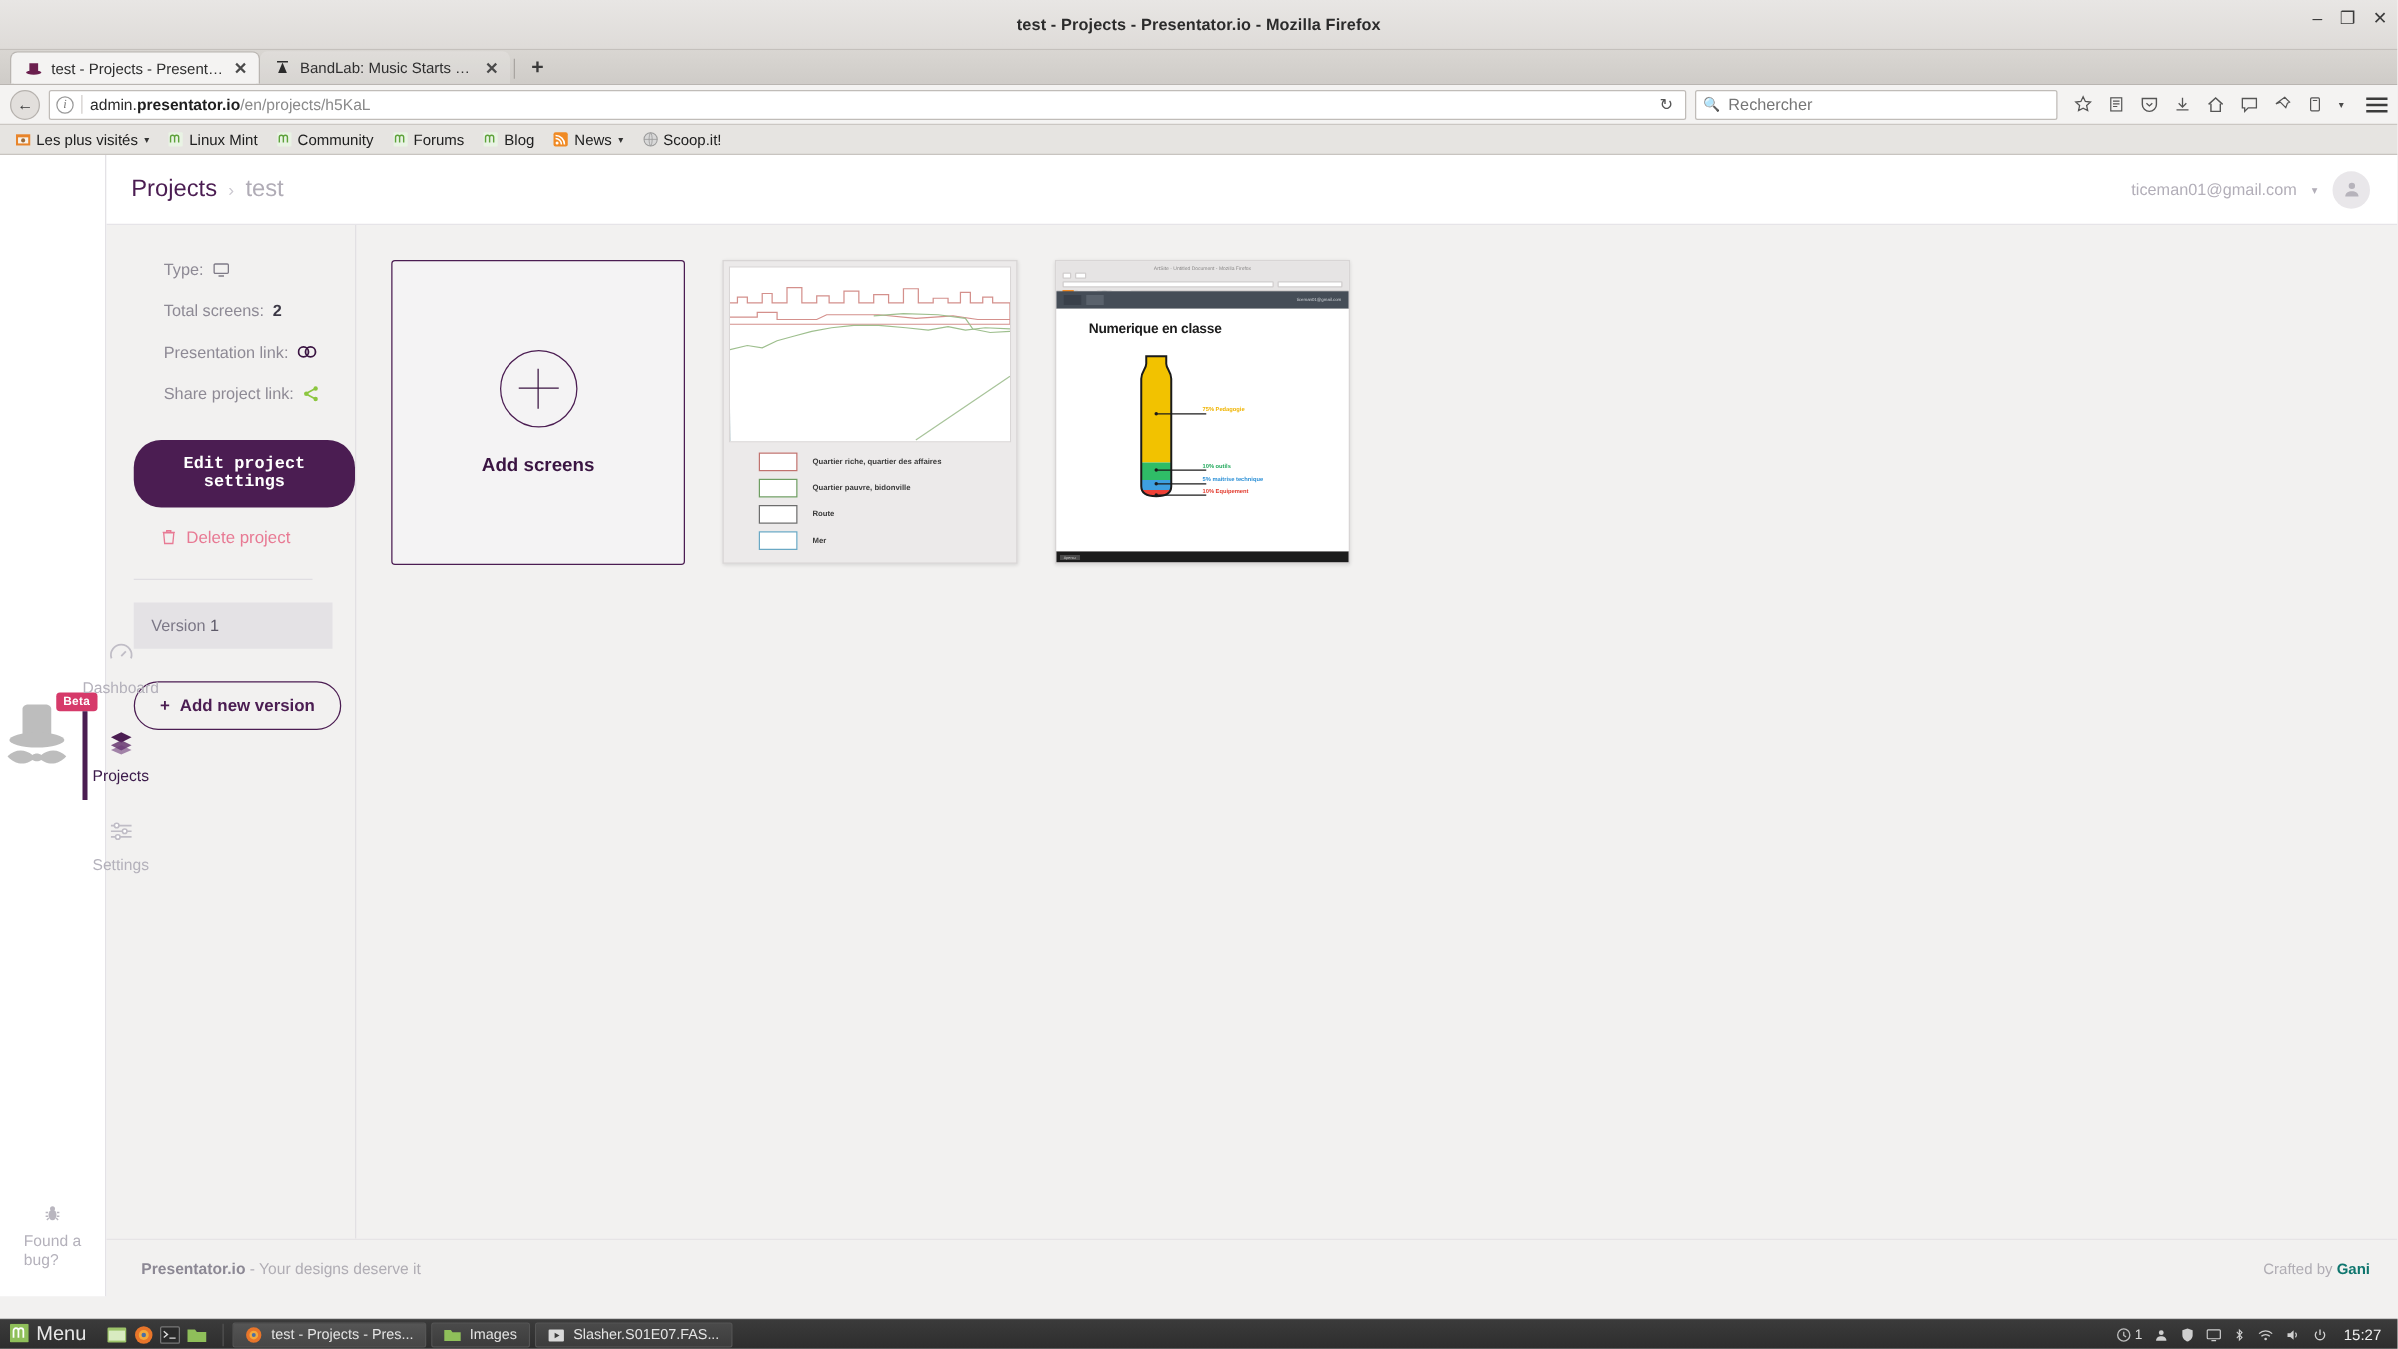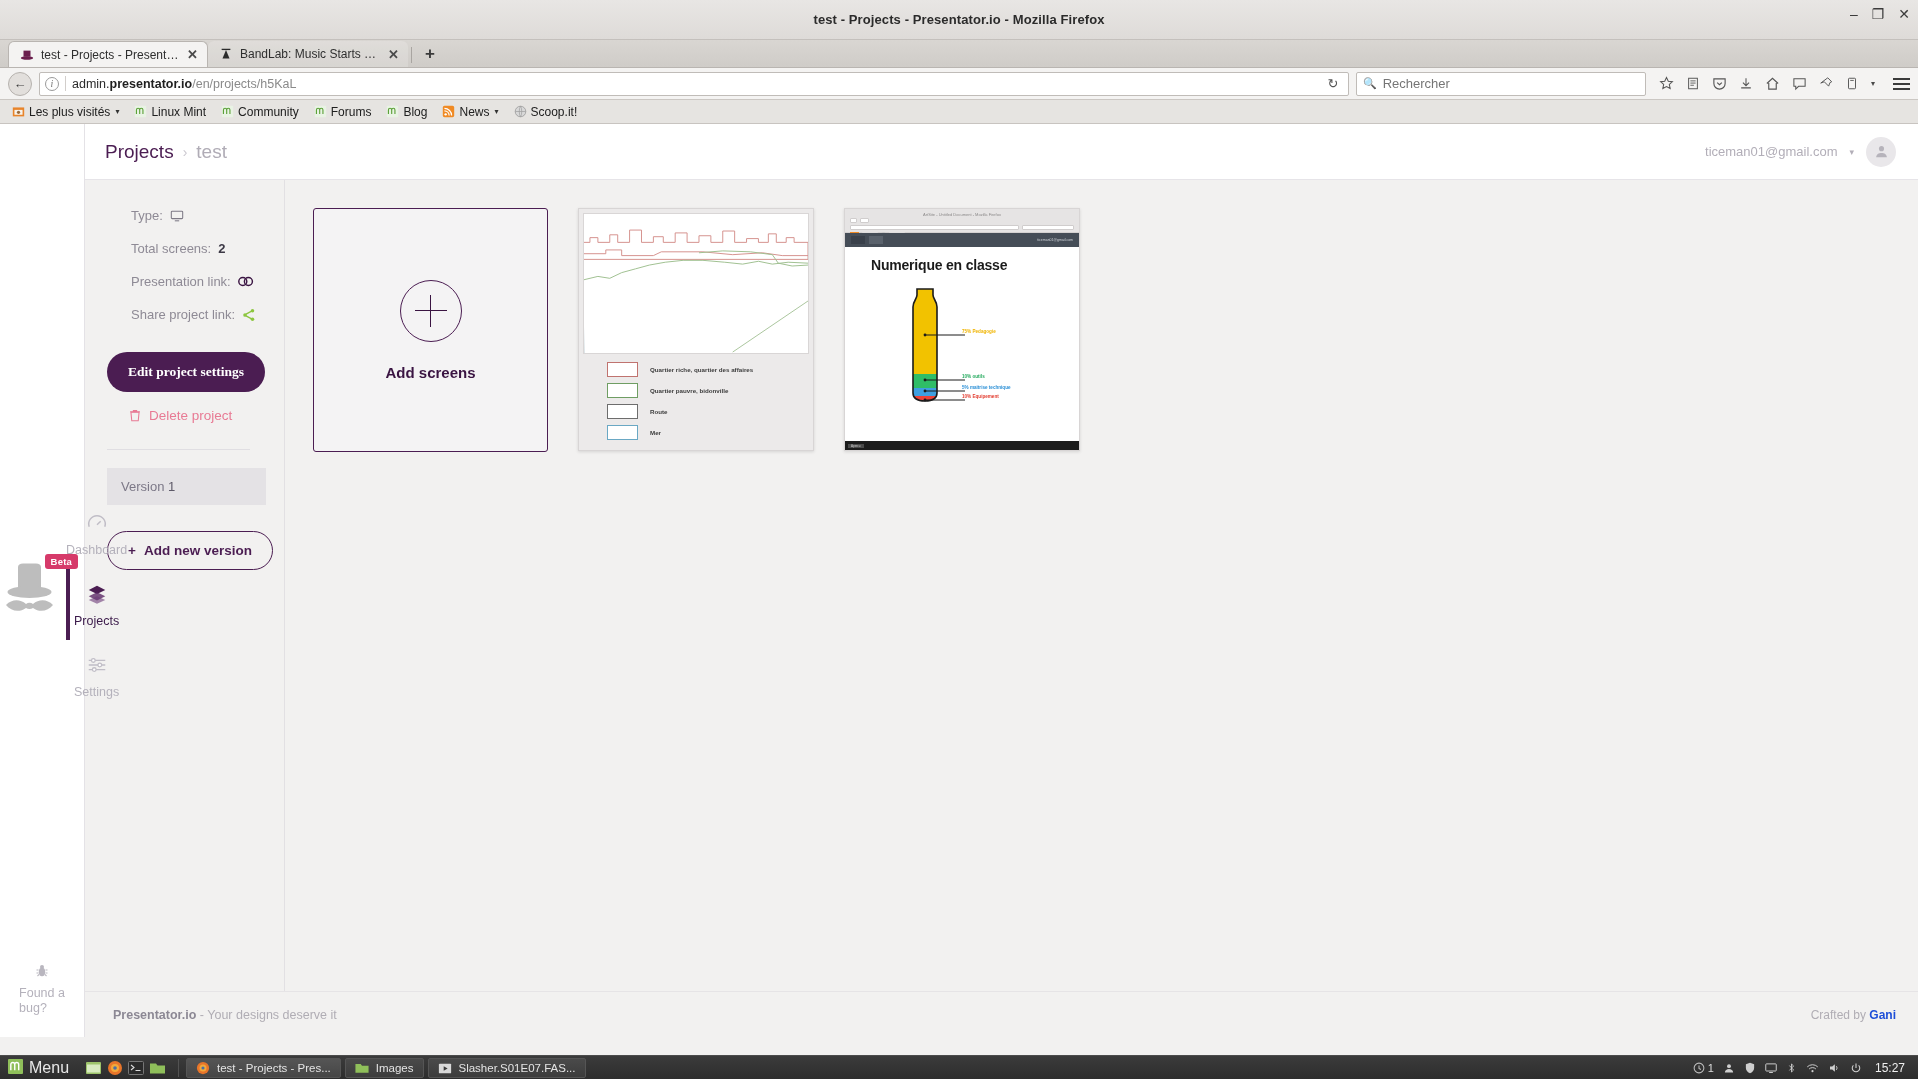--- a/index.html
+++ b/index.html
@@ -136,21 +136,21 @@
   .body { flex: 1; display: flex; min-height: 0; }
   .proj-side {
     width: 200px; flex: 0 0 200px; background: #f2f1f0;
     border-right: 1px solid #e2e0e3; padding: 28px 0 0 22px;
   }
   .meta { font-size: 13px; color: #8e8a95; margin-bottom: 18px; display: flex; align-items: center; gap: 7px; margin-left: 24px; }
   .meta b { color: #3c3946; font-weight: bold; }
   .btn-primary {
     margin-top: 12px; background: #4b1d52; color: #fff; border: 0; border-radius: 22px;
     font-size: 13.5px; font-weight: bold; padding: 12px 21px; cursor: pointer;
-    font-family: Liberation Serif, serif;
+    font-family: Liberation Mono, monospace;
     text-align: center;
   }
   .btn-delete {
     margin-top: 16px; display: flex; align-items: center; gap: 8px; font-size: 13.5px;
     color: #e87a94; cursor: pointer; padding-left: 22px;
   }
   .hr { height: 1px; background: #e0dee2; margin: 26px 34px 0 0; }
   .ver-item {
     margin-top: 18px; margin-right: 18px; background: #e4e2e5; color: #7c7887;
     font-size: 13px; padding: 11px 14px; cursor: pointer;
@@ -194,35 +194,35 @@
 
   .thumb-browser { background: #edebeb; display: flex; flex-direction: column; }
   .tb-chrome { background: #e6e4e4; height: 24px; border-bottom: 1px solid #d4d1d1; padding-top: 3px; }
   .tb-title { font-size: 4px; color: #8c8a8a; text-align: center; }
   .tb-row { height: 7px; display: flex; align-items: center; padding: 0 5px; gap: 3px; }
   .tb-pill { height: 5px; background: #fff; border: 0.5px solid #d0cdcd; border-radius: 1px; }
   .tb-navbar { background: #454d57; height: 14px; display: flex; align-items: center; padding: 0 6px; }
   .tb-nav-item { background: #39404a; width: 14px; height: 8px; margin-right: 4px; }
   .tb-nav-right { margin-left: auto; font-size: 3.5px; color: #cfd3d8; }
   .tb-page { background: #fff; flex: 1; position: relative; padding-top: 10px; }
-  .tb-heading { font-size: 14px; font-weight: bold; color: #1b1b1b; margin-left: 26px; letter-spacing: -.2px; }
+  .tb-heading { font-size: 11px; font-weight: bold; color: #1b1b1b; margin-left: 26px; letter-spacing: -.2px; }
   .bottle-wrap { position: relative; width: 100%; height: 128px; margin-top: 6px; }
   .tb-footer { background: #1c1c1c; height: 9px; display: flex; align-items: center; padding-left: 3px; }
   .tb-footer span { font-size: 3px; color: #cfcfcf; background: #4a4a4a; padding: 0 3px; }
 
   .ann { position: absolute; font-size: 4.6px; font-weight: bold; white-space: nowrap; }
 
   .footer {
     height: 46px; border-top: 1px solid #e6e4e6; display: flex; align-items: center;
     padding: 0 22px 0 28px; background: #f2f1f0;
   }
   .footer-left { font-size: 12.5px; color: #b0adb4; }
   .footer-left b { color: #8c8894; font-weight: bold; }
   .footer-right { margin-left: auto; font-size: 12px; color: #b0adb4; }
-  .footer-right b { color: #1d4ed8; font-weight: bold; }
+  .footer-right b { color: #0f766e; font-weight: bold; }
 
   
   .taskbar {
     position: absolute; left: 0; bottom: 0; width: 1918px; height: 24px;
     background: linear-gradient(to bottom, #3b3b3b, #2d2d2d);
     display: flex; align-items: center; gap: 4px; padding: 0 5px;
     border-top: 1px solid #4c4c4c;
   }
   .tb-menu { display: flex; gap: 6px; color: #e8e8e8; font-size: 16px;
              padding: 0 7px 0 3px; cursor: pointer; }

